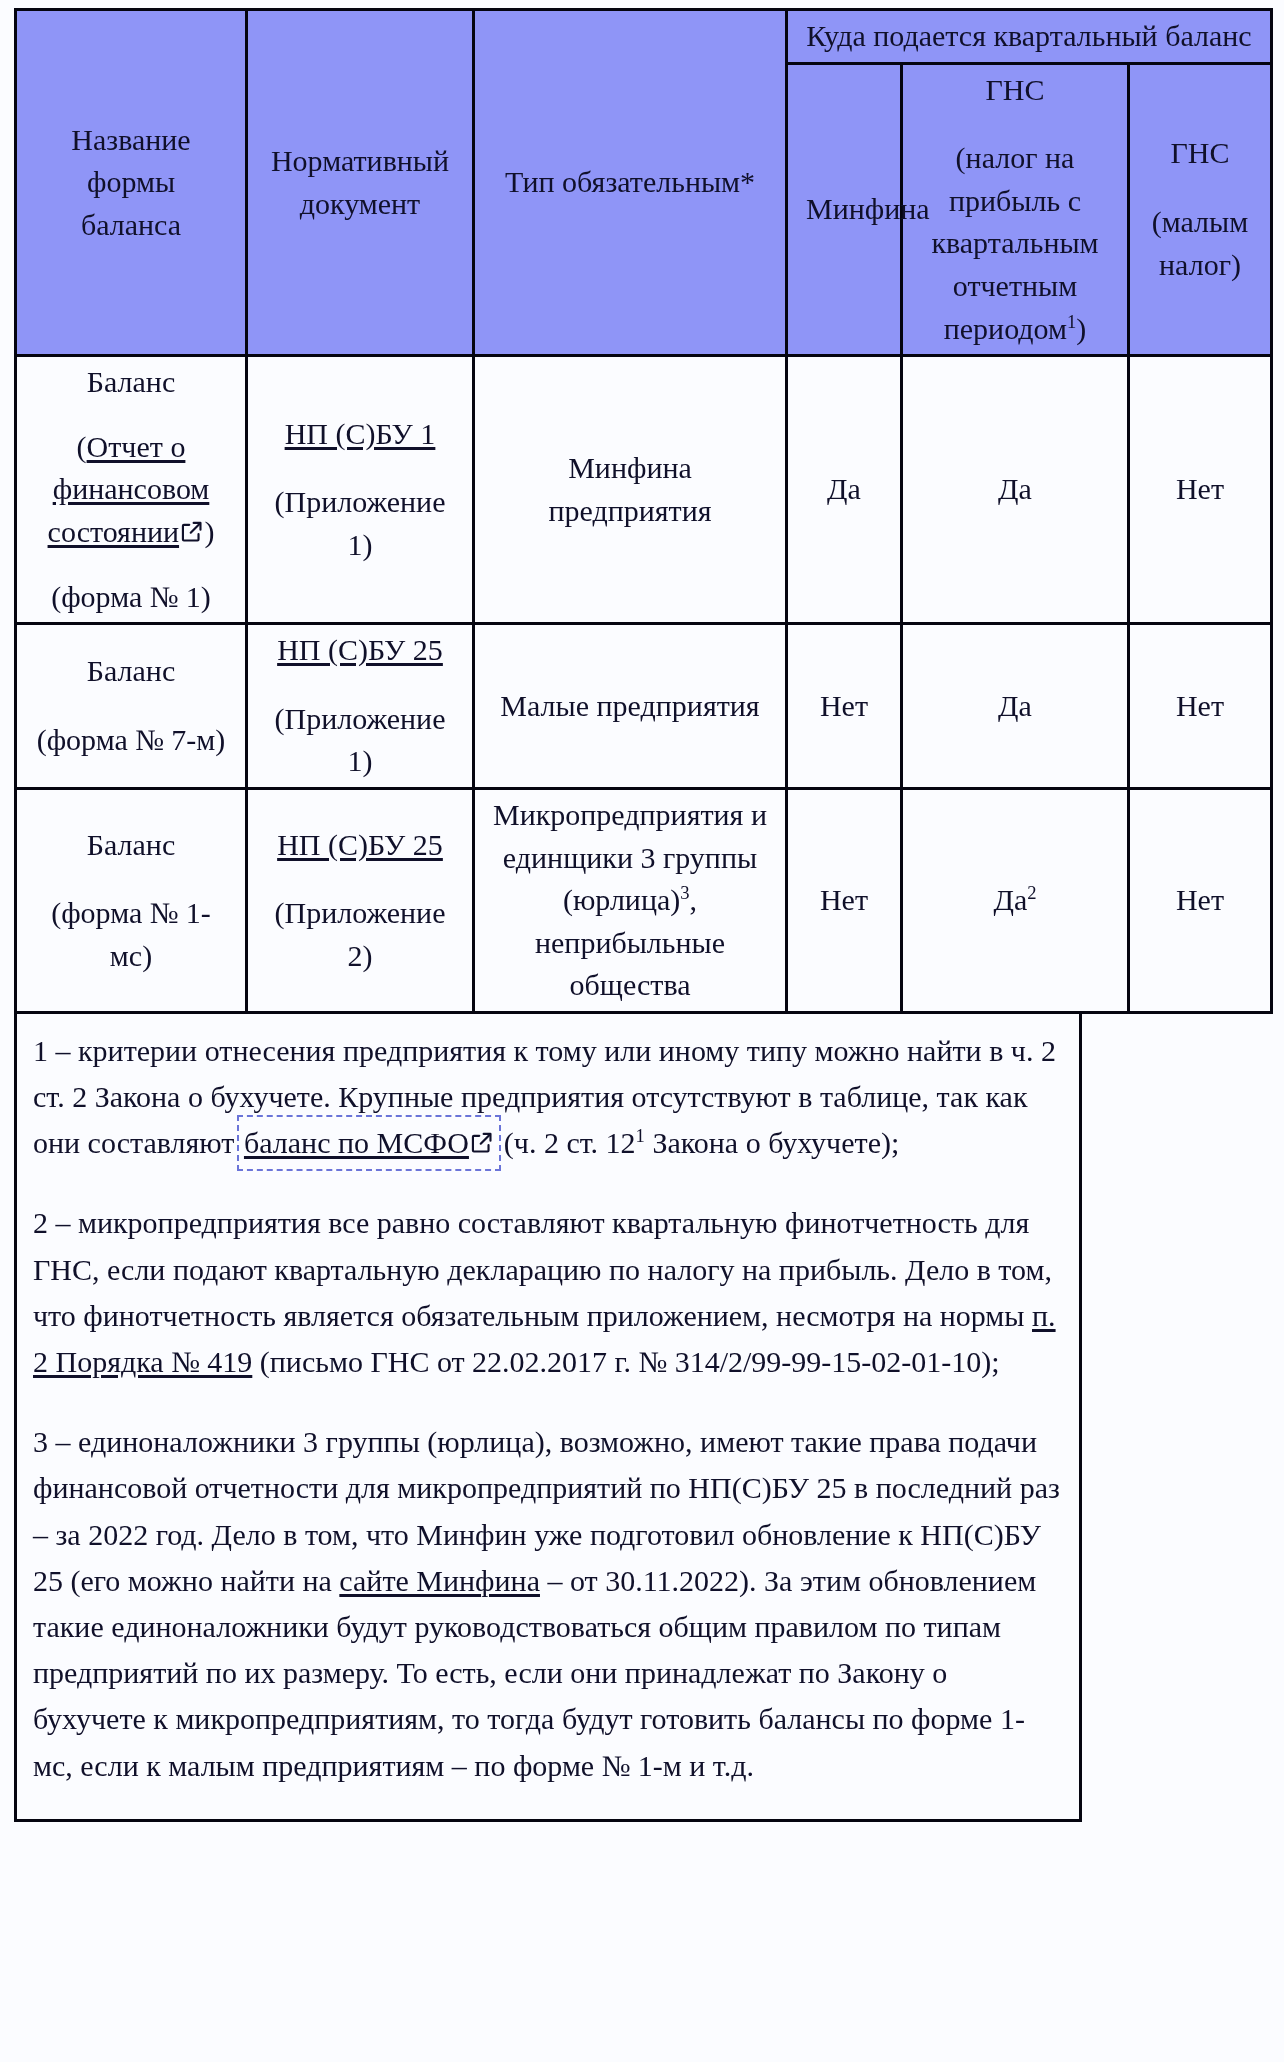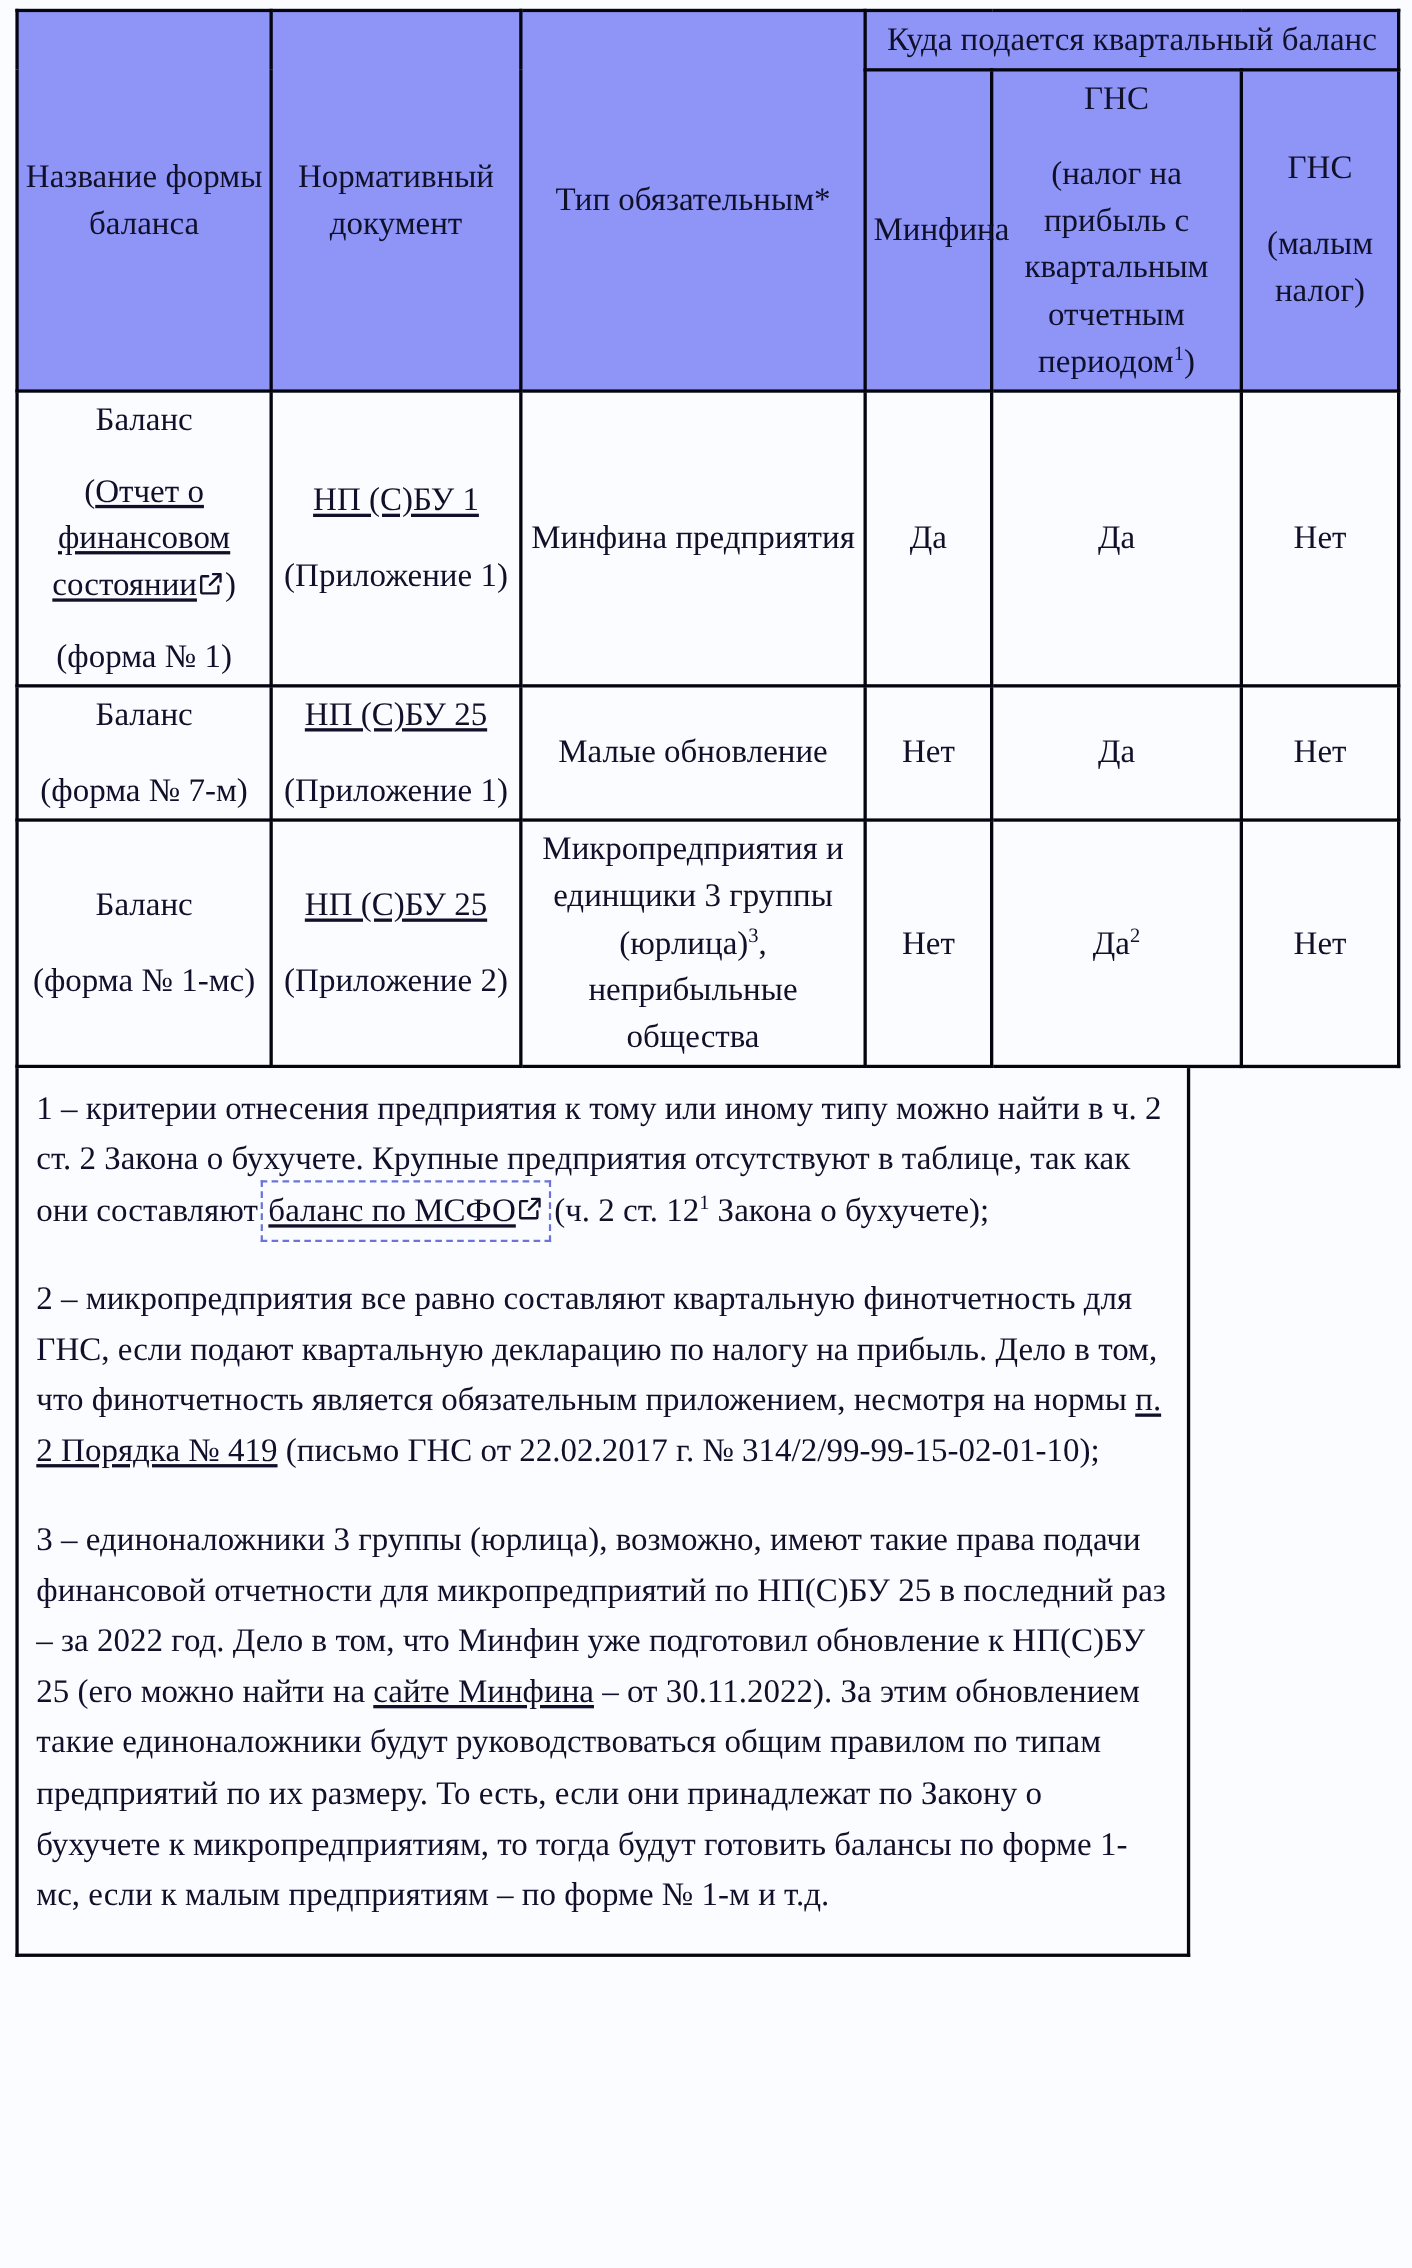--- a/index.html
+++ b/index.html
@@ -30,21 +30,21 @@
     width: 1256px;
     border: 3px solid #050510;
   }
 
   table.balance-table td,
   table.balance-table th {
     border: 3px solid #050510;
     font-weight: normal;
     font-size: 30px;
     line-height: 1.42;
-    padding: 4px 6px;
+    padding: 4px 18px;
     text-align: center;
     vertical-align: middle;
     color: #10102a;
     background: #fbfcff;
     margin-left: 36px;
   }
 
   table.balance-table thead th {
     background: #8f95f7;
     font-size: 30px;
@@ -187,21 +187,21 @@
             <p>Баланс</p>
             <p>(форма № 7-м)</p>
           </div>
         </td>
         <td>
           <div class="cell-stack">
             <p><a href="#" class="lnk">НП (С)БУ 25</a></p>
             <p>(Приложение 1)</p>
           </div>
         </td>
-        <td>Малые обновление</td>
+        <td>Малые предприятия</td>
         <td>Нет</td>
         <td>Да</td>
         <td>Нет</td>
       </tr>
 
       <tr>
         <td>
           <div class="cell-stack">
             <p>Баланс</p>
             <p>(форма № 1-мс)</p>

